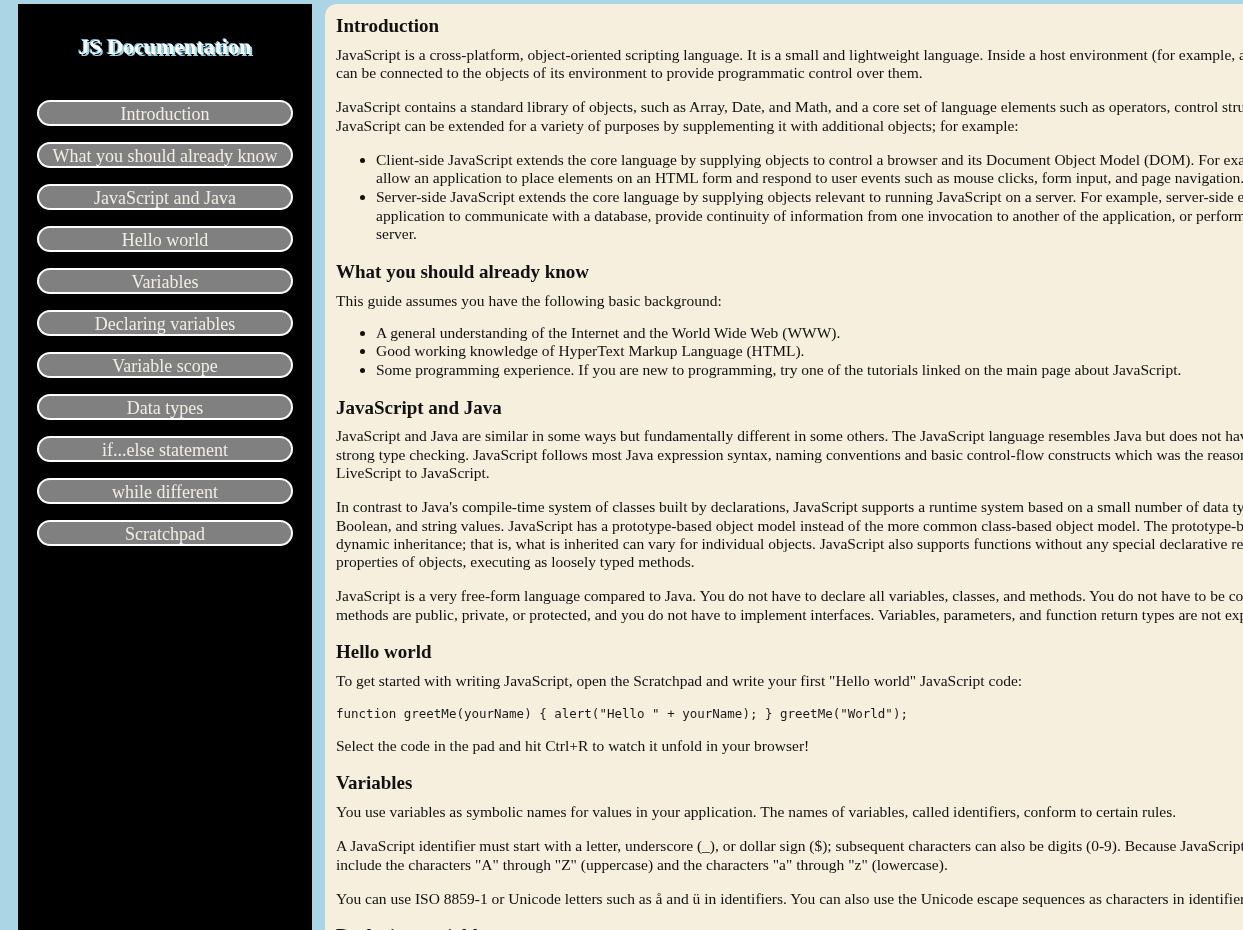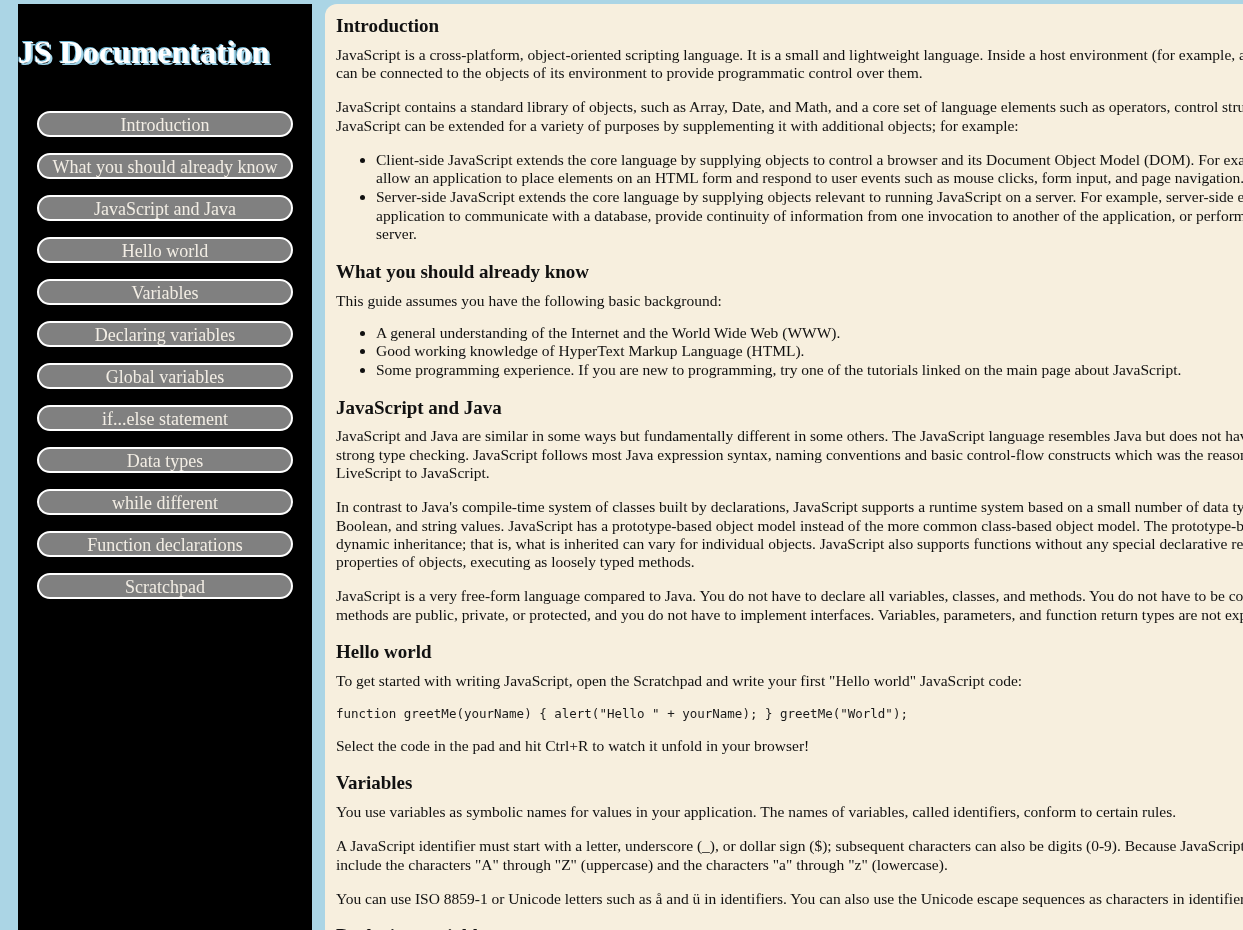--- a/index.html
+++ b/index.html
@@ -31,21 +31,22 @@
     height: 926px;
     background: #000000;
     overflow: hidden;
     z-index: 2;
   }
 
   #sidebar-title {
     color: #ffffff;
     font-family: "Liberation Serif", serif;
     font-weight: bold;
-    font-size: 32px;
+    font-size: 22px;
+    text-align: center;
     margin: 0;
     padding-top: 31px;
     padding-bottom: 0;
     letter-spacing: 0px;
     text-shadow: 2px 2px 0px #9fd3e8, -1px -1px 0 #6fb7d6;
     line-height: 1.1;
   }
 
   #nav-list {
     list-style: none;
@@ -168,33 +169,30 @@
       <li class="nav-item">
         <a class="nav-link" href="#hello-world">Hello world</a>
       </li>
       <li class="nav-item">
         <a class="nav-link" href="#variables">Variables</a>
       </li>
       <li class="nav-item">
         <a class="nav-link" href="#declaring-variables">Declaring variables</a>
       </li>
       <li class="nav-item">
-        <a class="nav-link" href="#global-variables">Global variables</a>
+        <a class="nav-link" href="#variable-scope">Variable scope</a>
+      </li>
+      <li class="nav-item">
+        <a class="nav-link" href="#data-types">Data types</a>
       </li>
       <li class="nav-item">
         <a class="nav-link" href="#if-else-statement">if...else statement</a>
       </li>
       <li class="nav-item">
-        <a class="nav-link" href="#data-types">Data types</a>
-      </li>
-      <li class="nav-item">
         <a class="nav-link" href="#while-statement">while different</a>
-      </li>
-      <li class="nav-item">
-        <a class="nav-link" href="#function-declarations">Function declarations</a>
       </li>
       <li class="nav-item">
         <a class="nav-link" href="#reference">Scratchpad</a>
       </li>
     </ul>
   </nav>
 
   <main id="main">
     <div id="main-inner">
 

